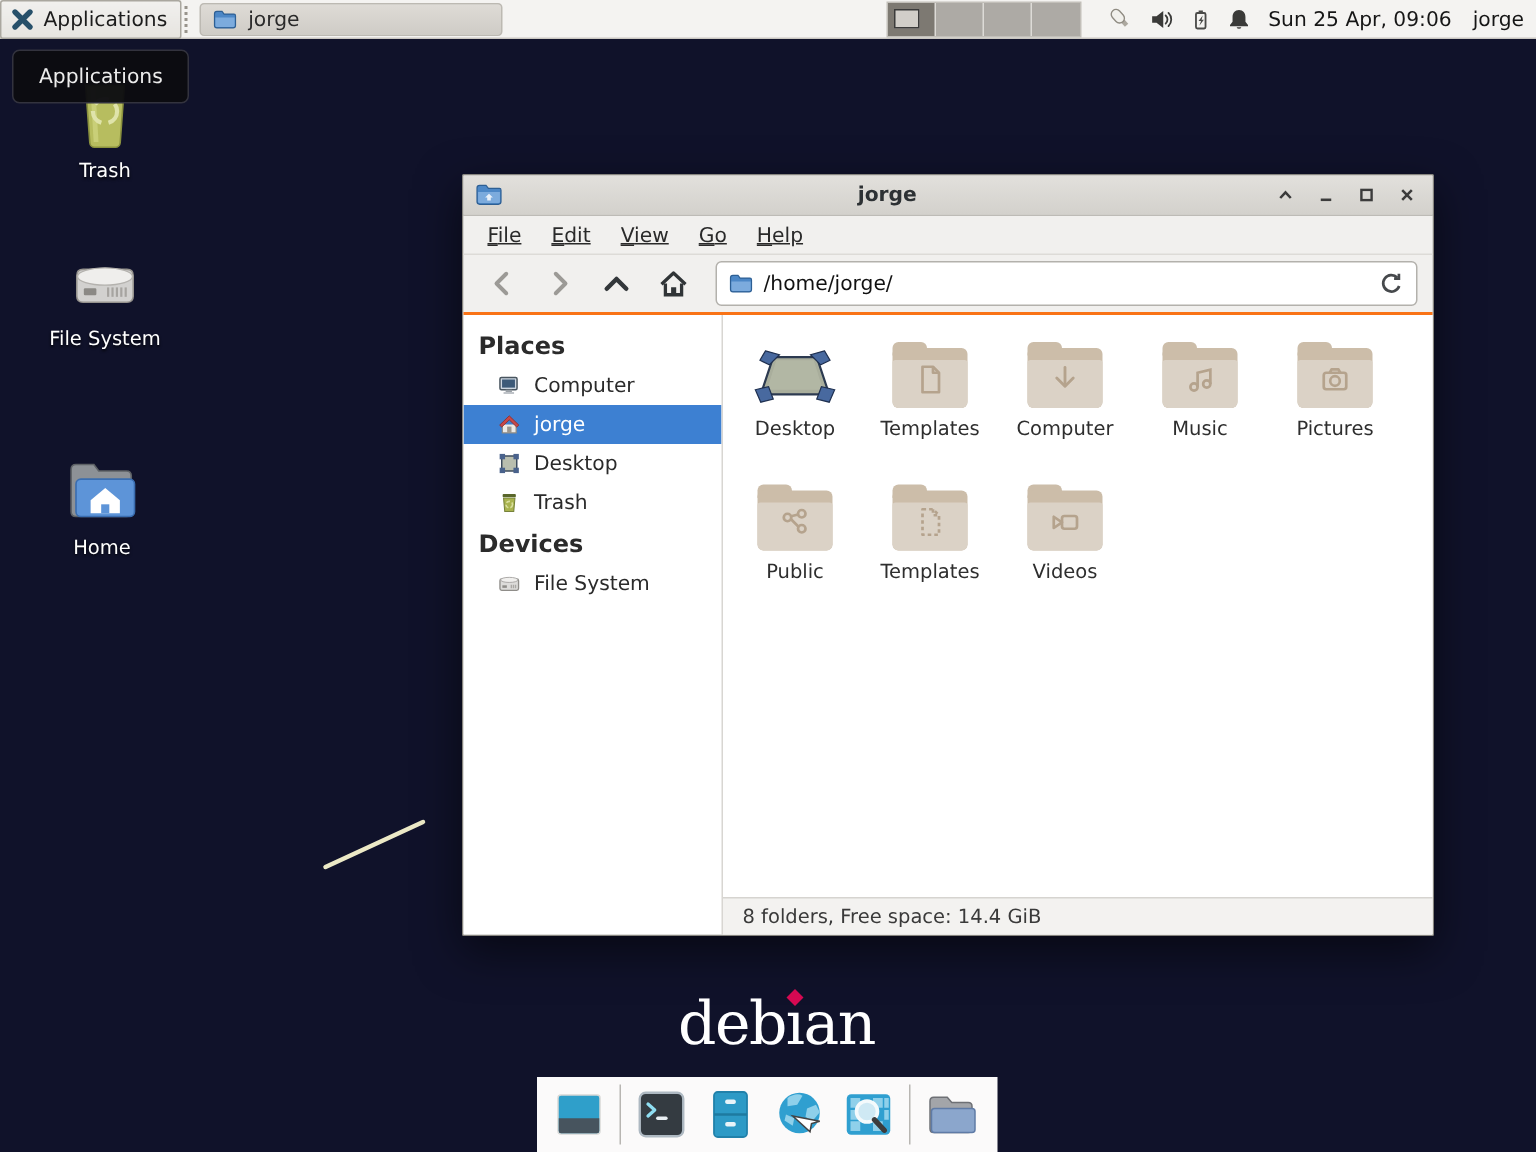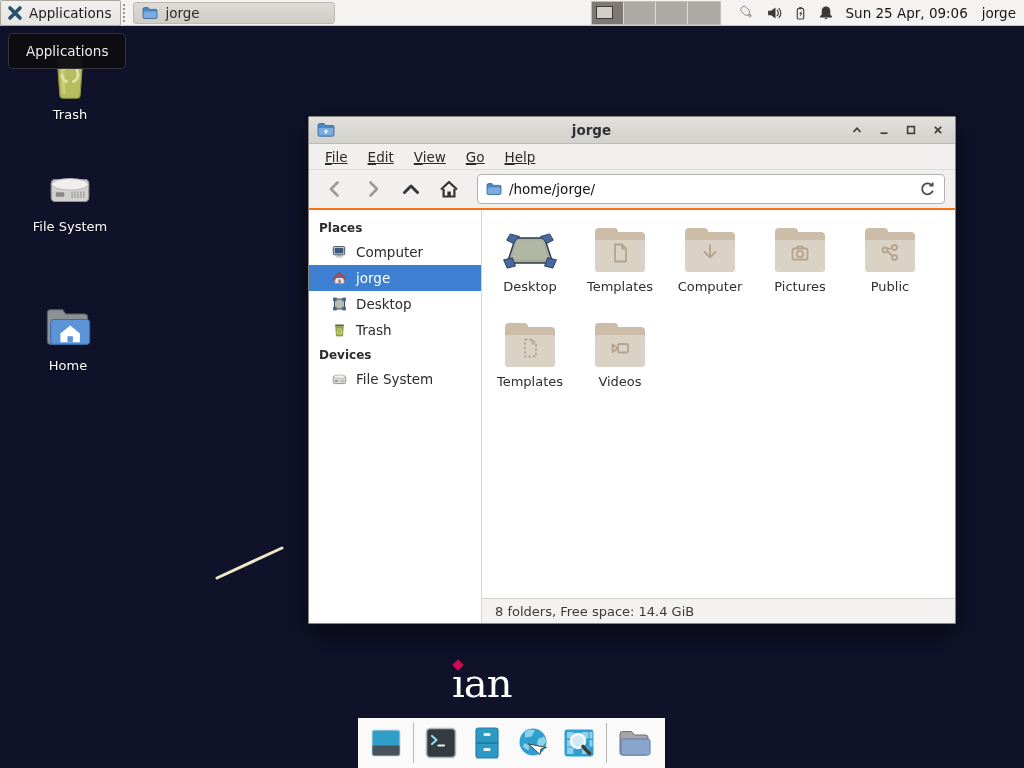--- a/index.html
+++ b/index.html
@@ -92,21 +92,21 @@
   }
   .pathbar input {
     flex:1; border:none; outline:none; font-family:"DejaVu Sans",sans-serif;
     font-size:13.5px; color:#111; background:transparent;
   }
   .winbody { flex:1; display:flex; min-height:0; }
   .sidebar {
     width:173px; flex:0 0 173px; background:#fff; border-right:1px solid #d8d6d2;
     padding-top:6px; overflow:hidden;
   }
-  .side-h { font-weight:bold; font-size:12px; color:#2b2b2b; padding:5px 10px 4px 10px; }
+  .side-h { font-weight:bold; font-size:16px; color:#2b2b2b; padding:5px 10px 4px 10px; }
   .side-row { height:26px; display:flex; align-items:center; gap:8px; padding-left:22px;
     font-size:13.5px; color:#2b2b2b; cursor:pointer; }
   .side-row svg { flex:0 0 17px; }
   .side-row.sel { background:#3d80d2; color:#fff; }
   .mainarea { flex:1; display:flex; flex-direction:column; min-width:0; background:#fff; }
   .icongrid {
     flex:1; display:grid; grid-template-columns:repeat(5,90px); grid-auto-rows:95px;
     padding:14px 0 0 3px; align-content:start; justify-items:center; background:#fff;
   }
   .gcell { width:90px; display:flex; flex-direction:column; align-items:center; padding-top:4px; cursor:pointer; }
@@ -415,20 +415,35 @@
             <svg width="26" height="26" viewBox="0 0 26 26">
               <g fill="none" stroke="#b5a38d" stroke-width="1.9" stroke-linecap="round" stroke-linejoin="round">
                 <path d="M13 5 v12"></path>
                   <path d="M7.5 12 l5.5 5.5 5.5-5.5"></path>
               </g>
             </svg>
           </div>
           <div class="glbl">Computer</div>
         </div>
 
+        <div class="gcell">
+          <div class="ficon">
+              <div class="tab"></div>
+              <div class="back"></div>
+              <div class="front"></div>
+            <svg width="26" height="26" viewBox="0 0 26 26">
+              <g fill="none" stroke="#b5a38d" stroke-width="1.8">
+                <circle cx="9" cy="18" r="2.4"></circle>
+                  <circle cx="17.5" cy="16" r="2.4"></circle>
+                <path d="M11.4 18 V8.5 l8.5-2 V16"></path>
+              </g>
+            </svg>
+          </div>
+          <div class="glbl">Music</div>
+        </div>
 
         <div class="gcell">
           <div class="ficon">
               <div class="tab"></div>
               <div class="back"></div>
               <div class="front"></div>
             <svg width="26" height="26" viewBox="0 0 26 26">
               <g fill="none" stroke="#b5a38d" stroke-width="1.8" stroke-linejoin="round">
                 <rect x="5.5" y="8.5" width="15" height="11" rx="1.6"></rect>
                 <circle cx="13" cy="14" r="3.2"></circle>
@@ -488,20 +503,21 @@
 
       </div>
       <div class="statusbar">
         <span>8 folders, Free space: 14.4 GiB</span>
       </div>
     </div>
   </div>
 </div>
 
 <div id="debian">
+  <span>deb</span>
     <span class="iwrap"><span>ı</span><span class="idot"></span></span>
     <span>an</span>
 </div>
 
 <div id="dock">
   <div class="dock-ic">
     <svg width="36" height="36" viewBox="0 0 36 36">
       <rect x="4" y="5" width="28" height="26" rx="2" fill="#2f9fca" stroke="#d8d8d6" stroke-width="1"></rect>
       <path d="M4.5 20.5 h27 v8.5 q0 1.5-1.5 1.5 H6 q-1.5 0-1.5-1.5 Z" fill="#47545e"></path>
     </svg>

